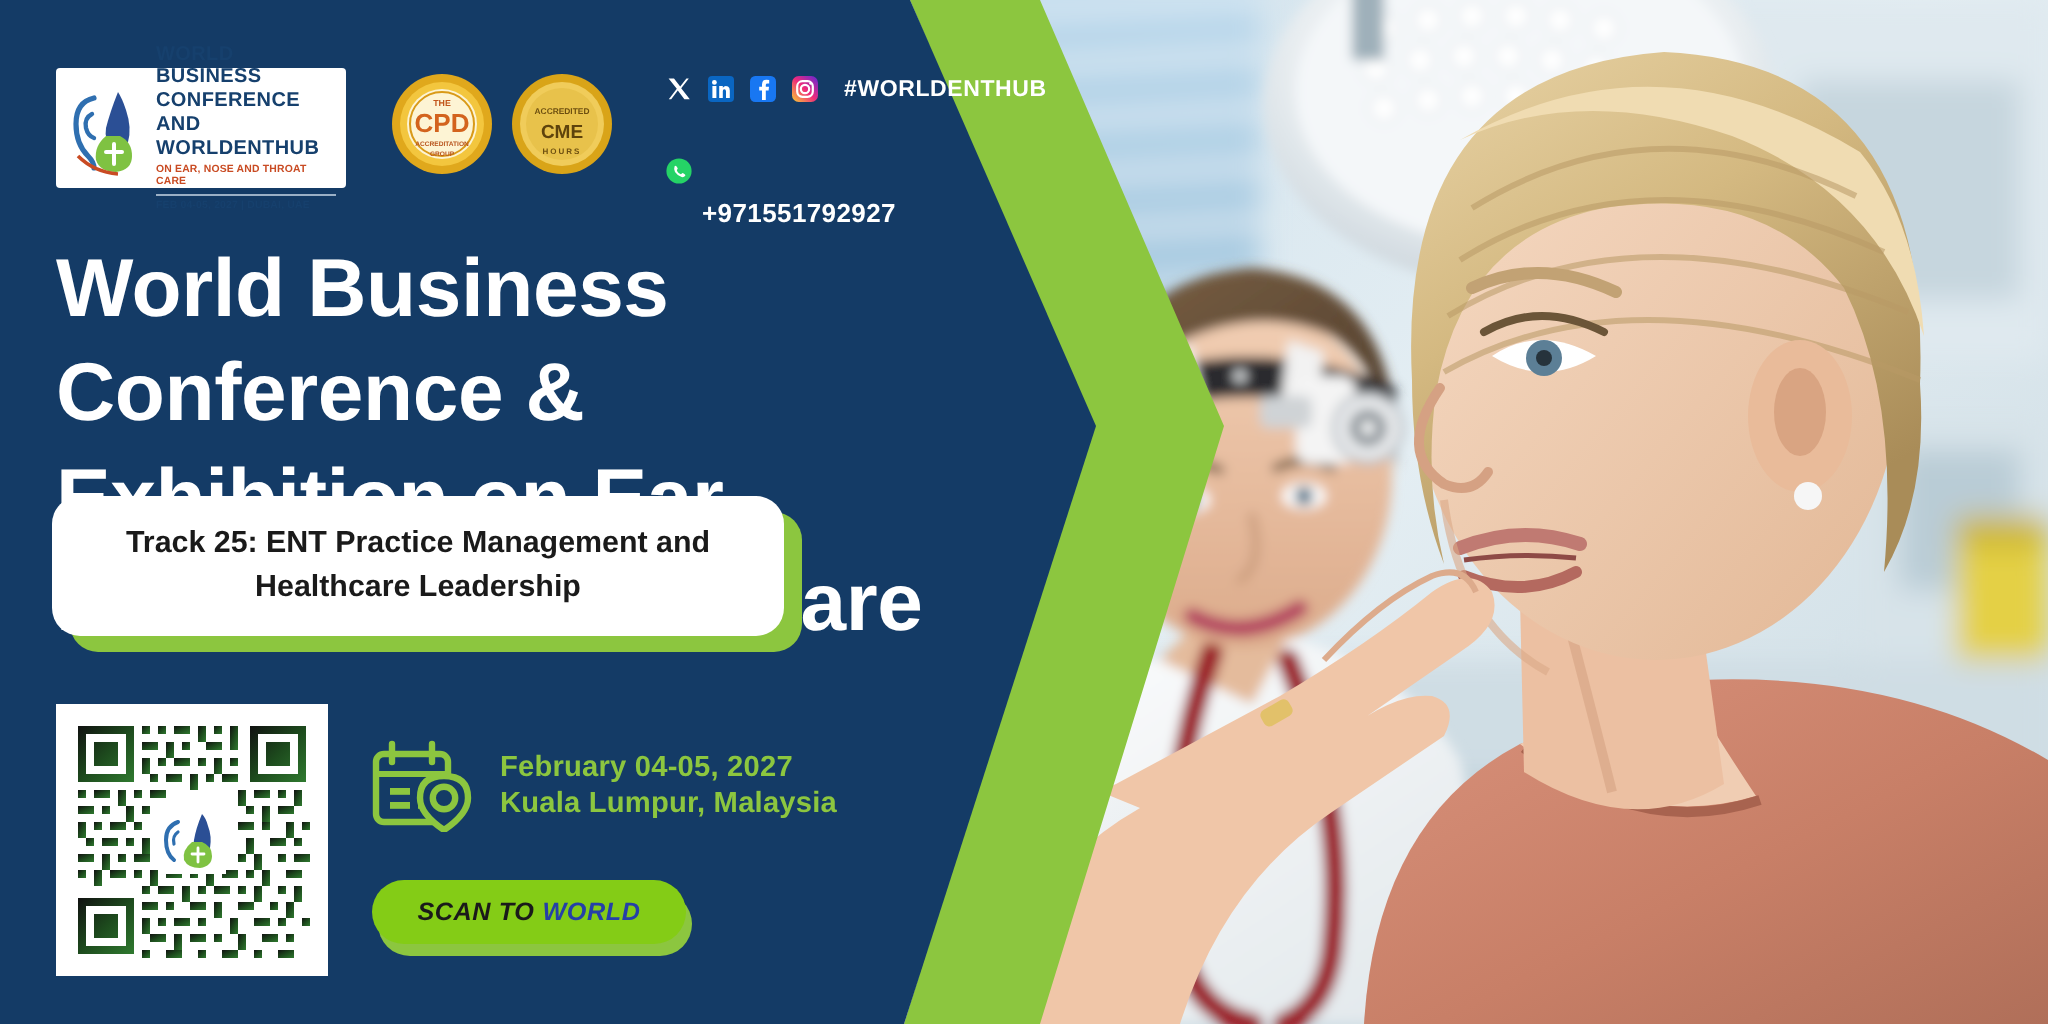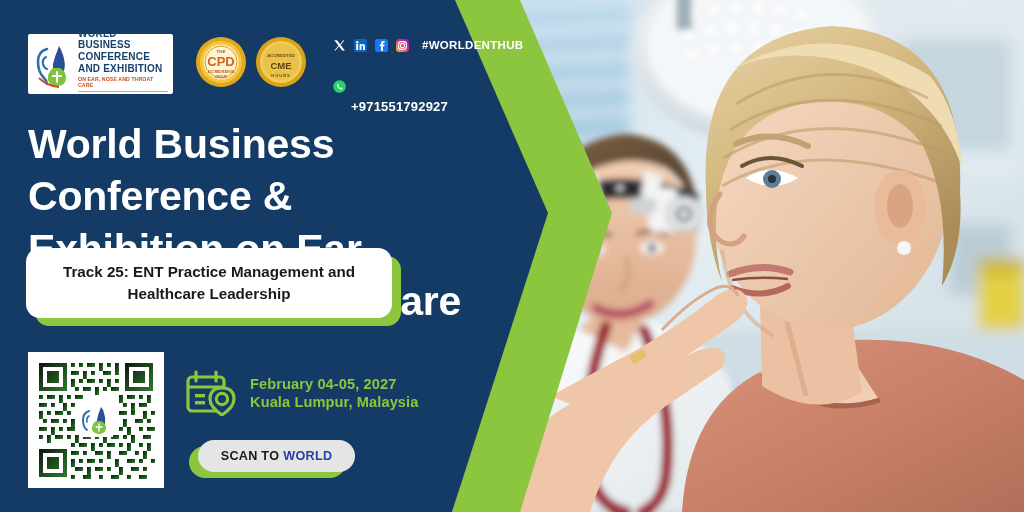--- a/index.html
+++ b/index.html
@@ -76,22 +76,22 @@
   
   .info { position:absolute; left:186px; top:370px; display:flex; align-items:center; gap:10px; }
   .info-icons { width:54px; height:46px; position:relative; flex:0 0 54px; }
   .info-text { display:flex; flex-direction:column; gap:2px; }
   .info-line { color:#8cc63f; font-size:14.6px; font-weight:bold; letter-spacing:.1px; }
 
   
   .scan-wrap { position:absolute; left:182px; top:440px; width:166px; height:36px; }
   .scan-shadow { position:absolute; left:7px; top:6px; width:157px; height:32px; background:#8cc63f; border-radius:16px; }
   .scan-btn {
-    position:absolute; left:16px; top:0; width:157px; height:32px; background:#e5e5e5;
-    border-radius:16px; display:flex; align-items:center; justify-content:center; gap:4px;
+    position:absolute; left:4px; top:0; width:157px; height:32px; background:#84cc16;
+    border-radius:16px; display:flex; align-items:center; justify-content:center; gap:4px;font-style:italic;
   }
   .scan-a { color:#1a1a1a; font-size:12.6px; font-weight:bold; letter-spacing:.3px; }
   .scan-b { color:#2540a8; font-size:12.6px; font-weight:bold; letter-spacing:.3px; }
 </style>
 </head>
 <body>
 
 <div class="banner">
 
   <div class="photo-layer">
@@ -333,21 +333,21 @@
             <path d="M13 17 Q9 19 10 24 Q11 28 14 29" stroke="#2f6fb0" stroke-width="2.2" fill="none" stroke-linecap="round"></path>
             <path d="M26 6 Q22 16 20 24 Q19 30 23 33 Q28 35 31 31 Q33 24 30 15 Q28 9 26 6 Z" fill="#2b4f95"></path>
             <path d="M20 28 Q14 33 15 40 Q17 46 25 46 Q33 45 33 38 Q33 31 27 28 Z" fill="#7fc242"></path>
             <path d="M24 32 L24 42 M20 36 L28 36" stroke="#ffffff" stroke-width="2" stroke-linecap="round"></path>
             <path d="M6 38 Q14 46 26 47" stroke="#c94b23" stroke-width="1.8" fill="none"></path>
           </svg>
         </span>
         <span class="logo-txt">
           <span class="logo-l1">WORLD BUSINESS</span>
           <span class="logo-l1">CONFERENCE</span>
-          <span class="logo-l1">AND EXHIBITION</span>
+          <span class="logo-l1">AND WORLDENTHUB</span>
           <span class="logo-l2">ON EAR, NOSE AND THROAT CARE</span>
           <span class="logo-l3">FEB 04-05, 2027   |   DUBAI, UAE</span>
         </span>
       </div>
 
       <div class="badges">
         <span class="badge">
           <svg viewBox="0 0 52 52" xmlns="http://www.w3.org/2000/svg">
             <g fill="#e0a81c">
               <circle cx="26" cy="26" r="25"></circle>

